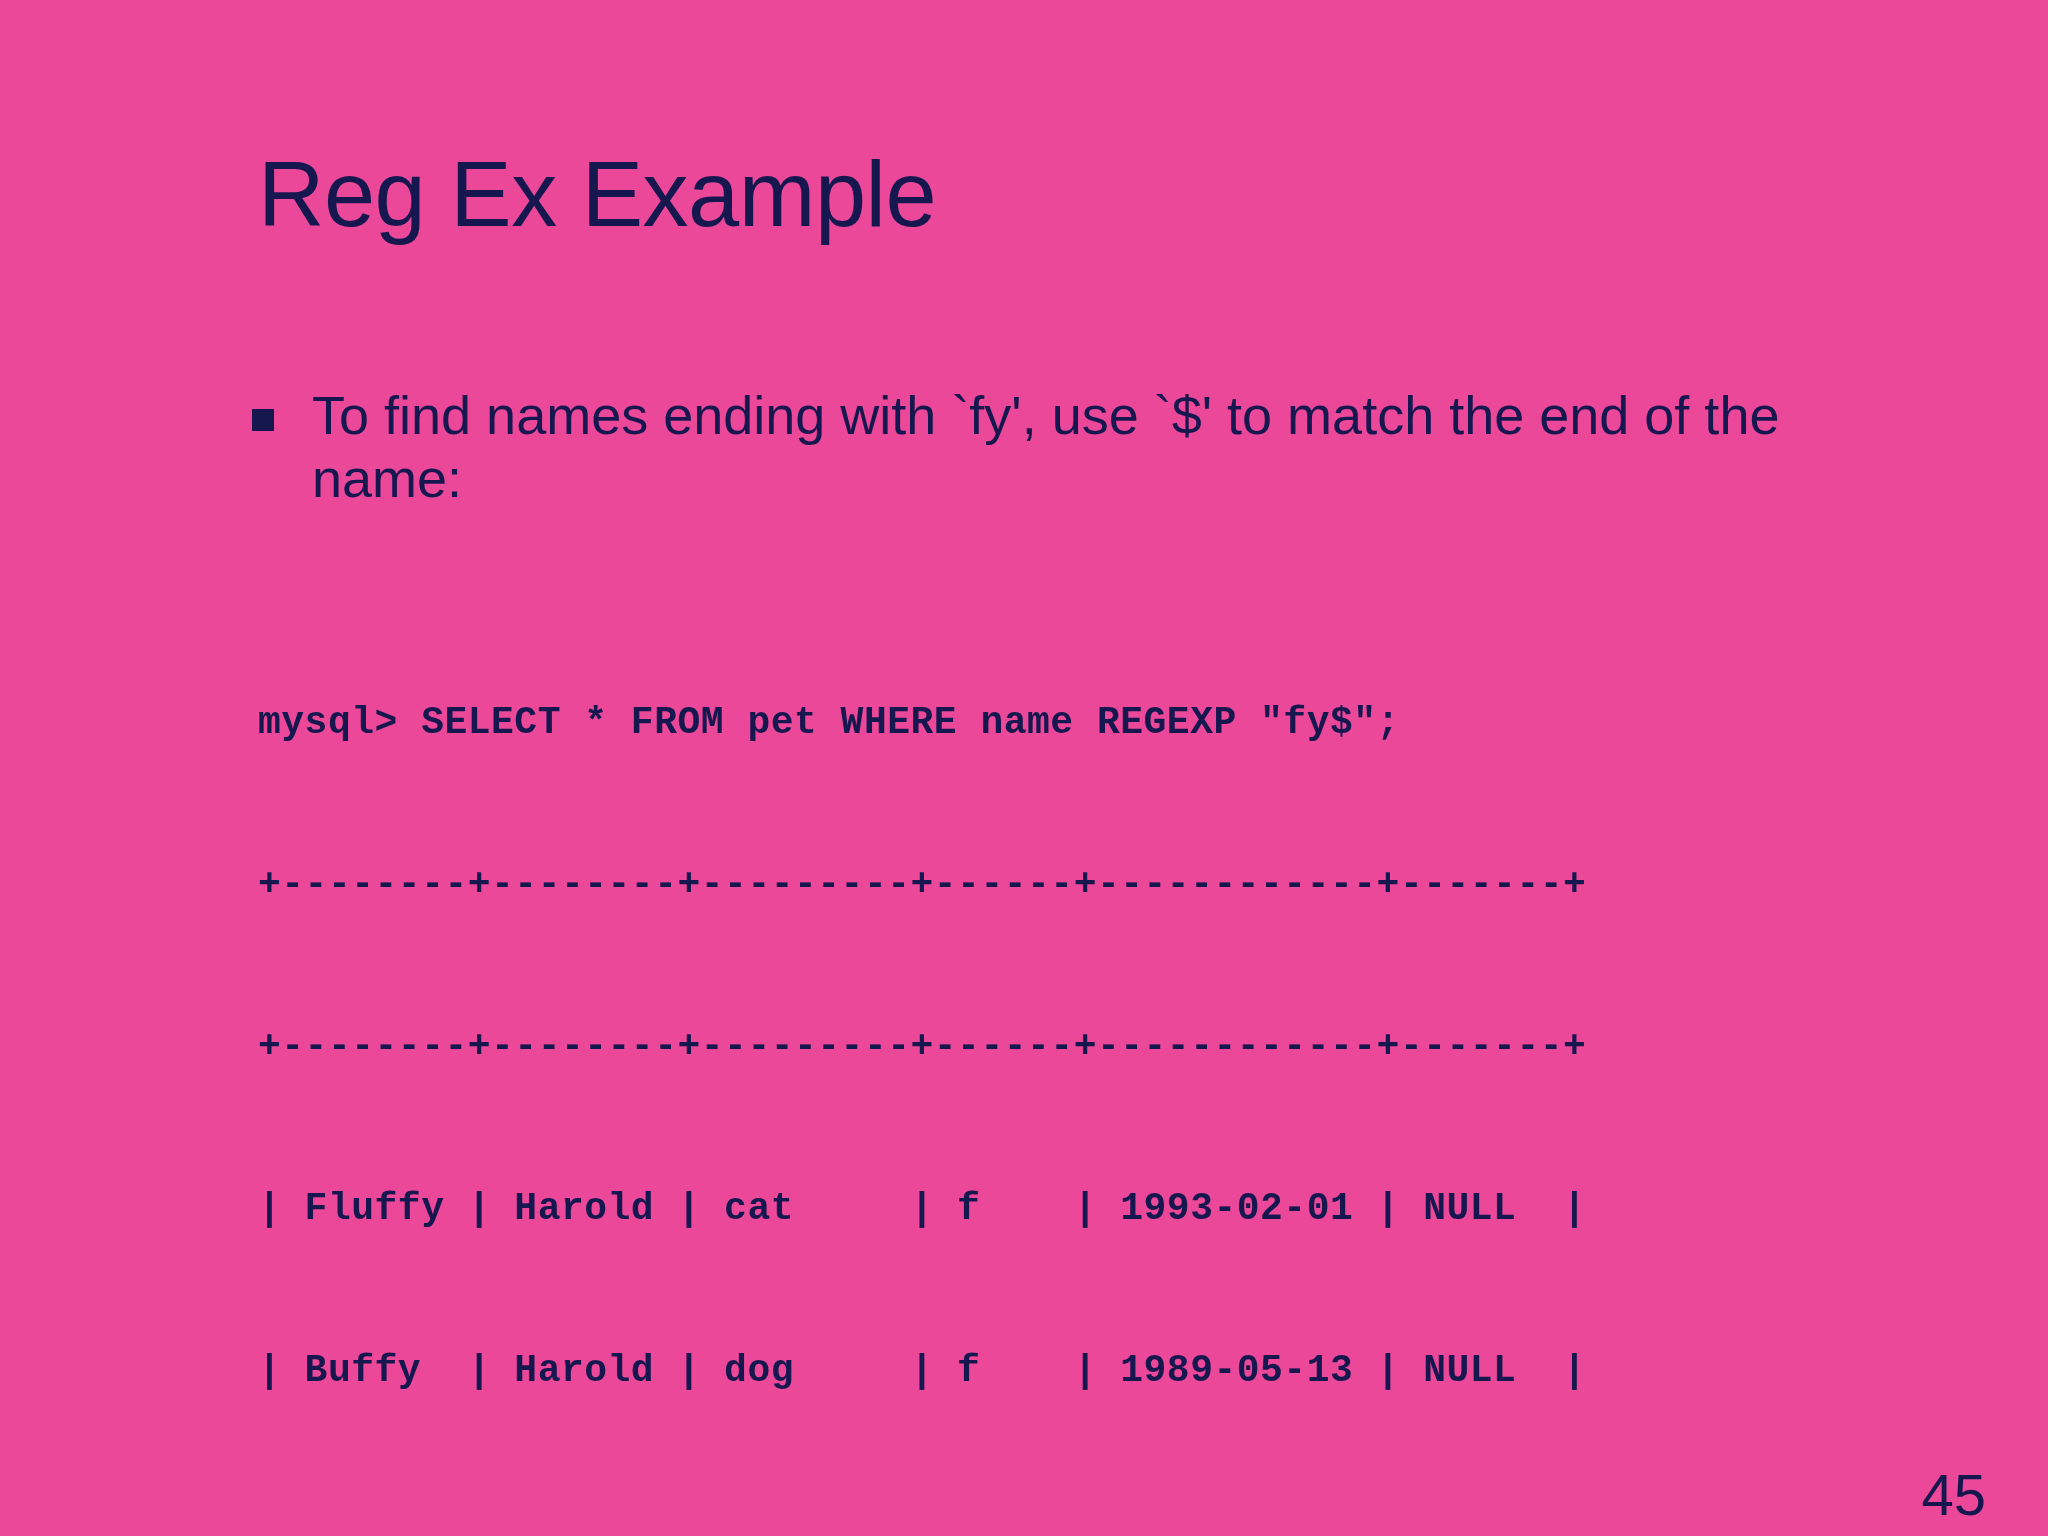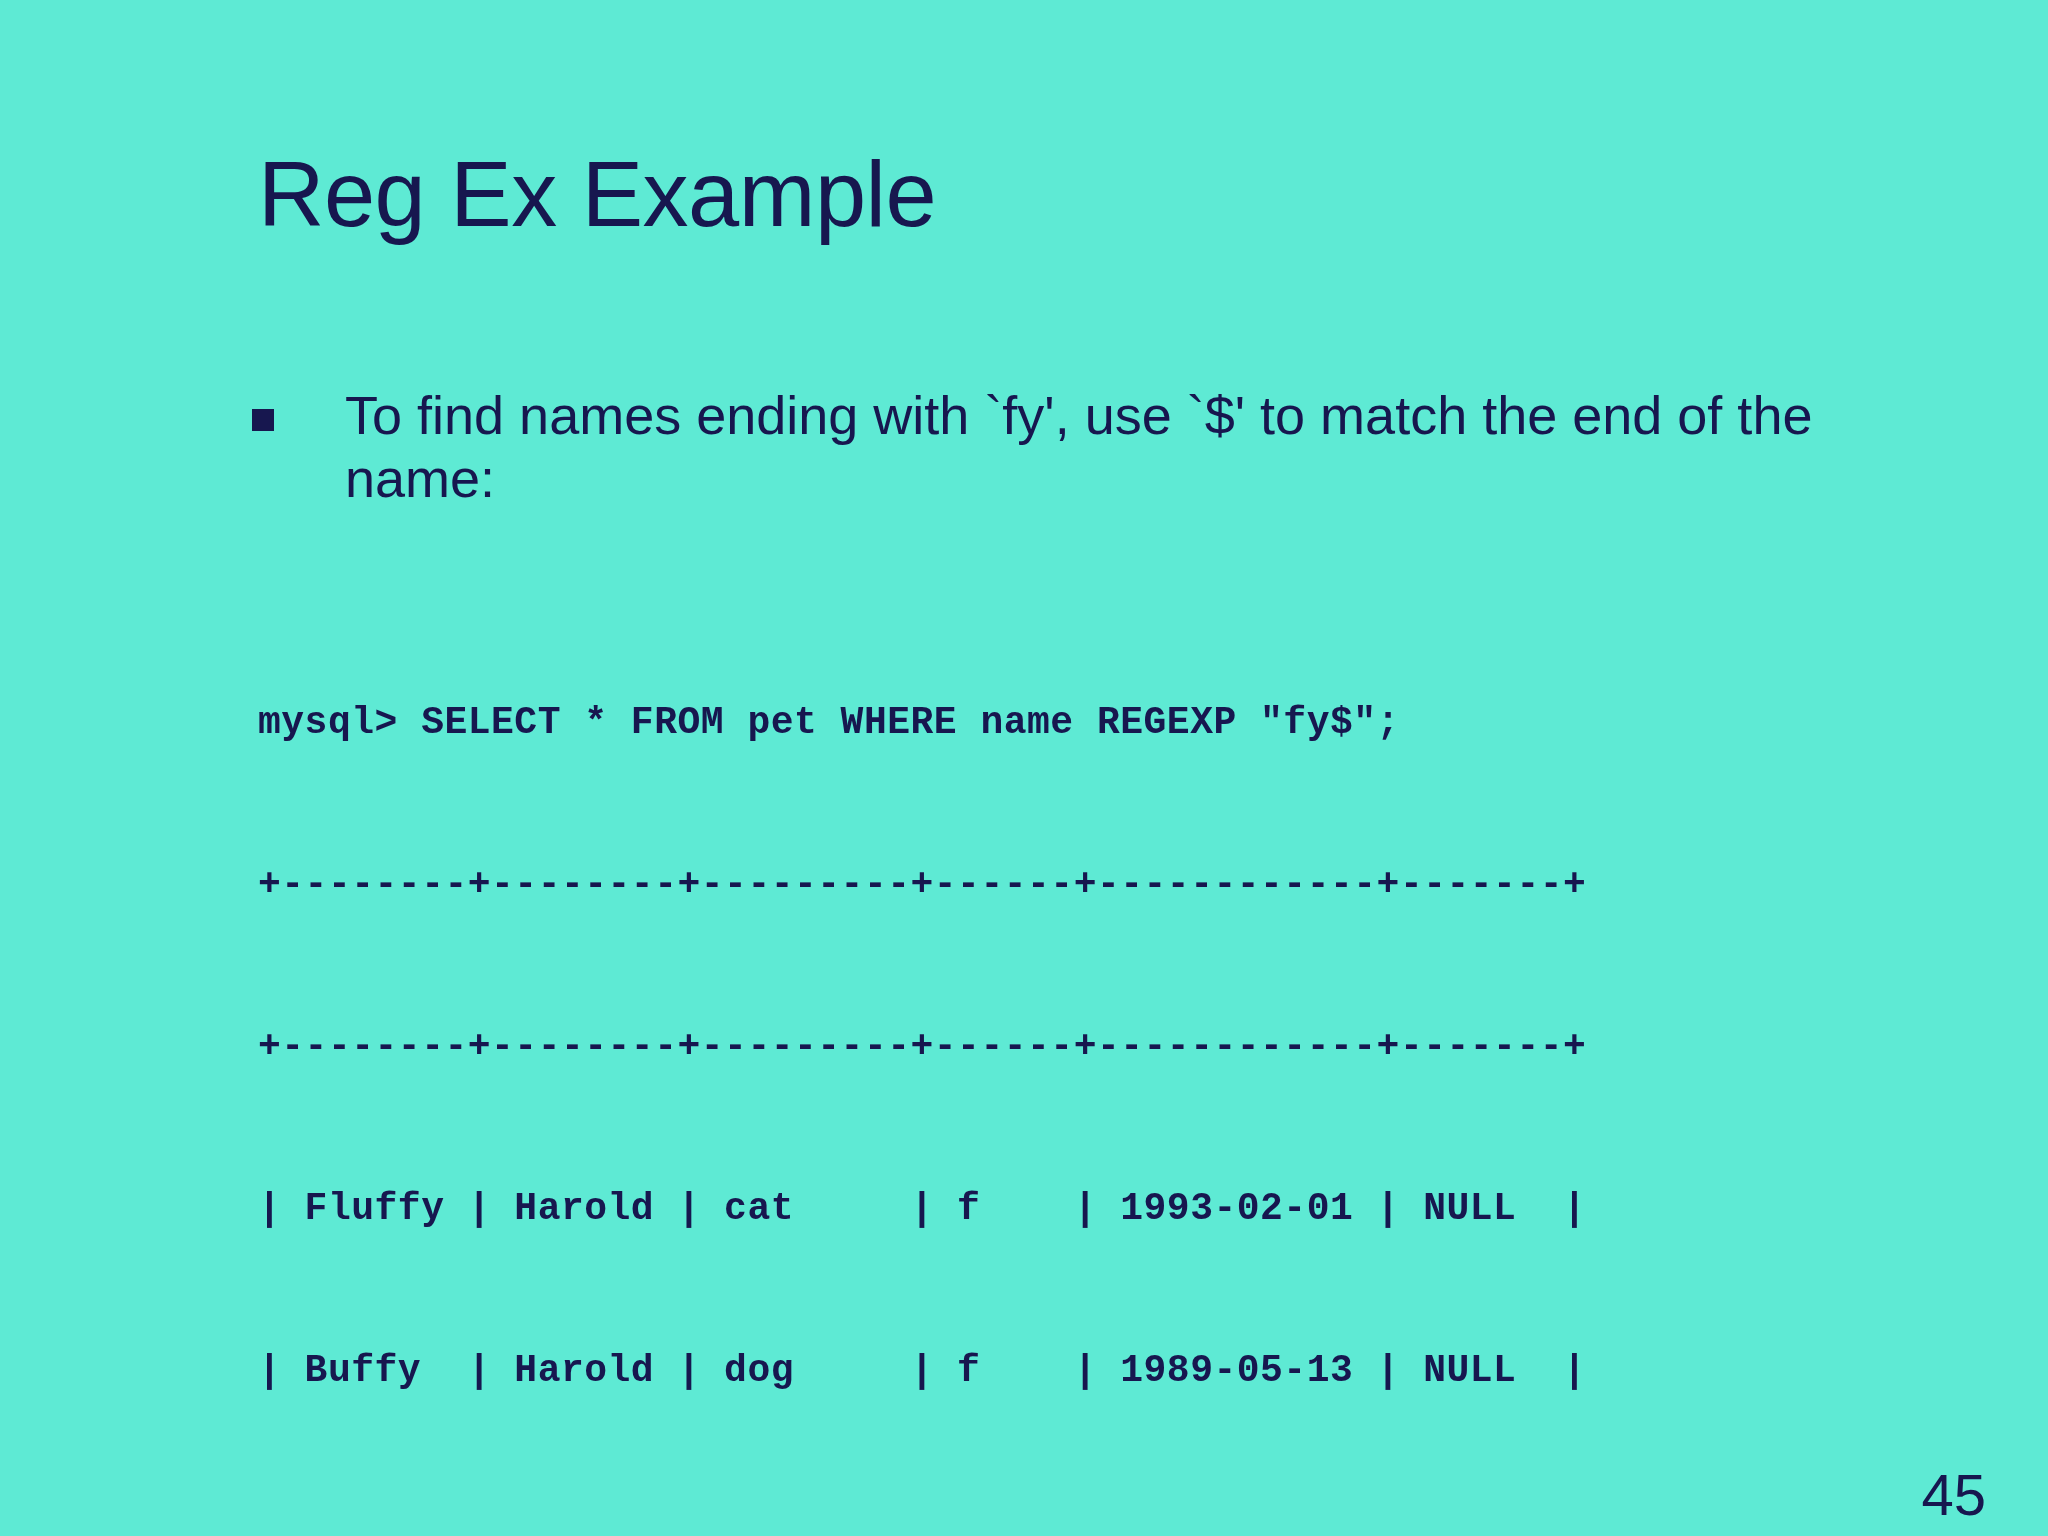--- a/index.html
+++ b/index.html
@@ -11,21 +11,21 @@
     height: 1536px;
     background: #ffffff;
     font-family: "Liberation Sans", sans-serif;
     overflow: hidden;
     position: relative;
   }
 
   .slide {
     position: absolute;
     inset: 0;
-    background: #5eead4;
+    background: #ec4899;
   }
 
   
   .slide-title {
     position: absolute;
     left: 258px;
     top: 86px;
     font-family: "Liberation Sans", sans-serif;
     font-size: 92px;
     line-height: 1.0;
@@ -55,21 +55,20 @@
     margin-top: 25px;
     margin-right: 38px;
   }
   .bullet-text {
     font-family: "Liberation Sans", sans-serif;
     font-size: 54px;
     line-height: 1.16;
     color: #17174f;
     font-weight: 400;
     max-width: 1600px;
-    margin-left: 33px;
   }
 
   
   .console-block {
     position: absolute;
     left: 258px;
     top: 588px;
     font-family: "Liberation Mono", "DejaVu Sans Mono", monospace;
     font-size: 38px;
     line-height: 54px;

